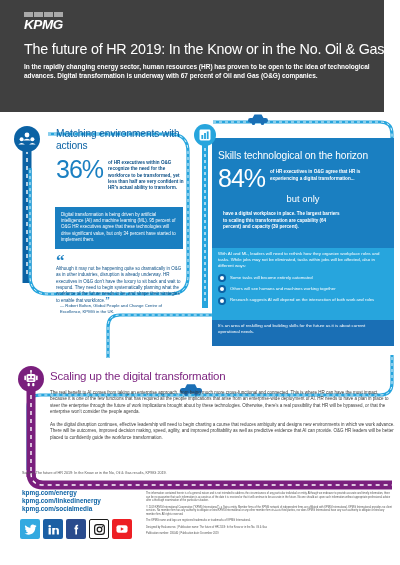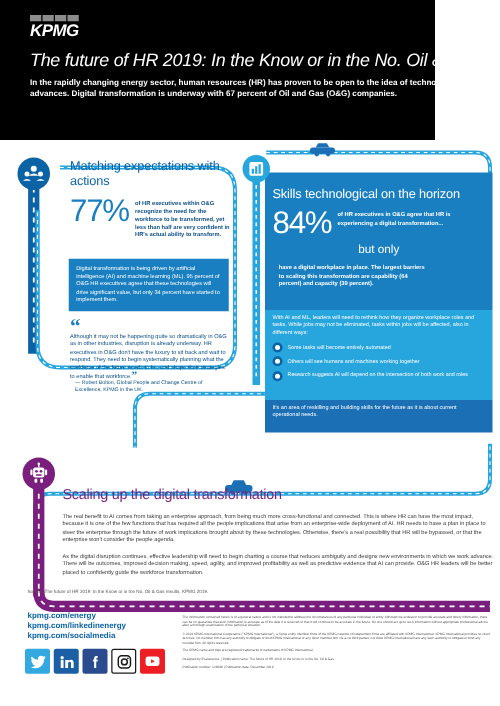--- a/index.html
+++ b/index.html
@@ -4,35 +4,34 @@
 <style>
   html,body{margin:0;padding:0;}
   body{
     width:400px;height:565px;background:#ffffff;
     font-family:"Liberation Sans", sans-serif;
     overflow:hidden;position:relative;
   }
   .page{position:relative;width:400px;height:565px;background:#fff;overflow:hidden;}
 
   
-  .header{position:absolute;left:0;top:0;width:348px;height:112px;background:#000000;}
+  .header{position:absolute;left:0;top:0;width:384px;height:112px;background:#404040;}
   .kpmg-logo{position:absolute;left:24px;top:17px;width:46px;height:16px;}
   .kpmg-logo .txt{
     font-family:"Liberation Sans", sans-serif;
     font-weight:bold;font-style:italic;font-size:13.5px;color:#fff;
     letter-spacing:-0.4px;line-height:16px;
   }
   .kpmg-logo .bars{position:absolute;left:0;top:-5px;width:42px;height:5px;display:flex;gap:1px;}
   .kpmg-logo .bars i{display:block;width:9px;height:5px;background:rgba(255,255,255,.55);}
   .hdr-title{
     position:absolute;left:24px;top:41px;width:360px;
     font-size:14.3px;color:#ffffff;font-weight:300;letter-spacing:-0.2px;
     white-space:nowrap;
     font-family:"Liberation Sans", sans-serif;
-    font-style:italic;
   }
   .hdr-sub{
     position:absolute;left:24px;top:62px;width:352px;
     font-size:6.5px;line-height:9.4px;color:#ffffff;font-weight:bold;
   }
 
   
   .road-svg{position:absolute;left:0;top:108px;width:400px;height:300px;}
   .road-bottom-svg{position:absolute;left:0;top:355px;width:400px;height:135px;}
 
@@ -116,21 +115,21 @@
     position:absolute;left:212px;top:320px;width:182px;height:26px;background:#1a6fb5;
   }
   .deepblue-txt{
     position:absolute;left:218px;top:323px;width:170px;
     font-size:4.4px;line-height:6.1px;color:#ffffff;
   }
 
   
   .sec3{position:absolute;left:50px;top:369px;width:346px;}
   .sec3-title{
-    font-size:11.5px;color:#7a1f7d;font-weight:300;letter-spacing:-0.2px;line-height:14px;margin-top:20px;
+    font-size:11.5px;color:#7a1f7d;font-weight:300;letter-spacing:-0.2px;line-height:14px;
   }
   .sec3-p{
     font-size:4.5px;line-height:6.3px;color:#3b3b3b;margin-top:7px;
   }
 
   
   .marker{position:absolute;border-radius:50%;}
   .m1{left:14px;top:126px;width:26px;height:26px;background:#0b62a4;}
   .m2{left:194px;top:124px;width:22px;height:22px;background:#27a5dd;}
   .m3{left:18px;top:366px;width:26px;height:26px;background:#7a1f7d;}
@@ -225,23 +224,23 @@
       <circle cx="13" cy="9" r="2.4" fill="#fff"></circle>
       <path d="M9 14.6 q4-3.6 8 0 z" fill="#fff"></path>
       <circle cx="7.6" cy="13.2" r="2" fill="#fff"></circle>
       <circle cx="18.4" cy="13.2" r="2" fill="#fff"></circle>
       <path d="M4.3 18.6 q3.3-3 6.6 0 z" fill="#fff"></path>
       <path d="M15.1 18.6 q3.3-3 6.6 0 z" fill="#fff"></path>
     </svg>
   </div>
 
   <div class="sec1">
-    <div class="sec-title">Matching expectations with actions</div>
+    <div class="sec-title">Matching environments with actions</div>
     <div class="stat-row">
-      <div class="big-pct">77%</div>
+      <div class="big-pct">36%</div>
       <div class="stat-text">of HR executives within O&amp;G recognize the need for the workforce to be transformed, yet less than half are very confident in HR's actual ability to transform.</div>
     </div>
   </div>
 
   <div class="callout">
     <span>Digital transformation is being driven by artificial intelligence (AI) and machine learning (ML). 95 percent of O&amp;G HR executives agree that these technologies will drive significant value, but only 34 percent have started to implement them.</span>
   </div>
   <div class="callout-tail"></div>
 
   <div class="quote-mark">“</div>

